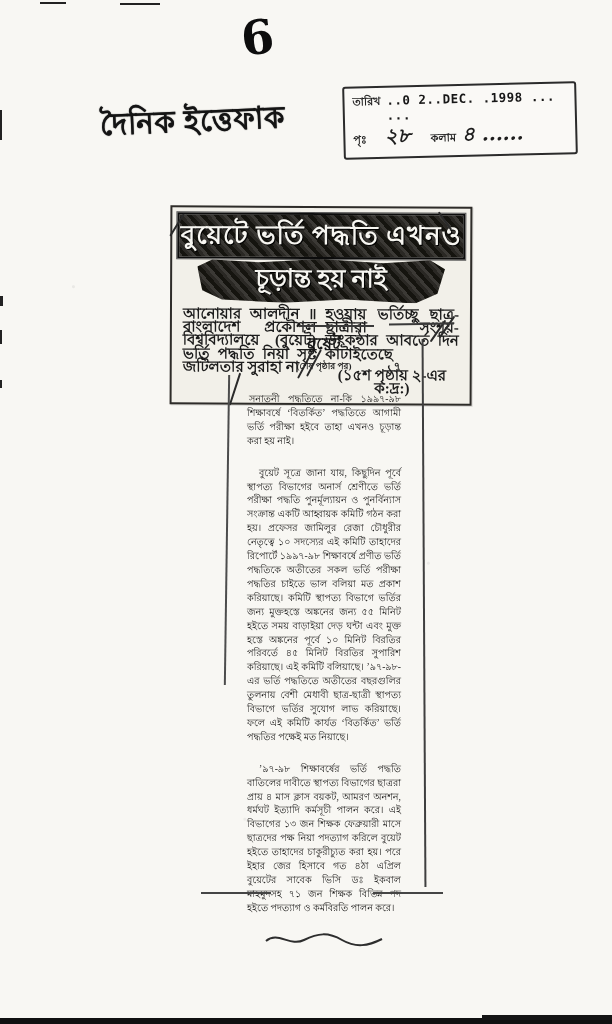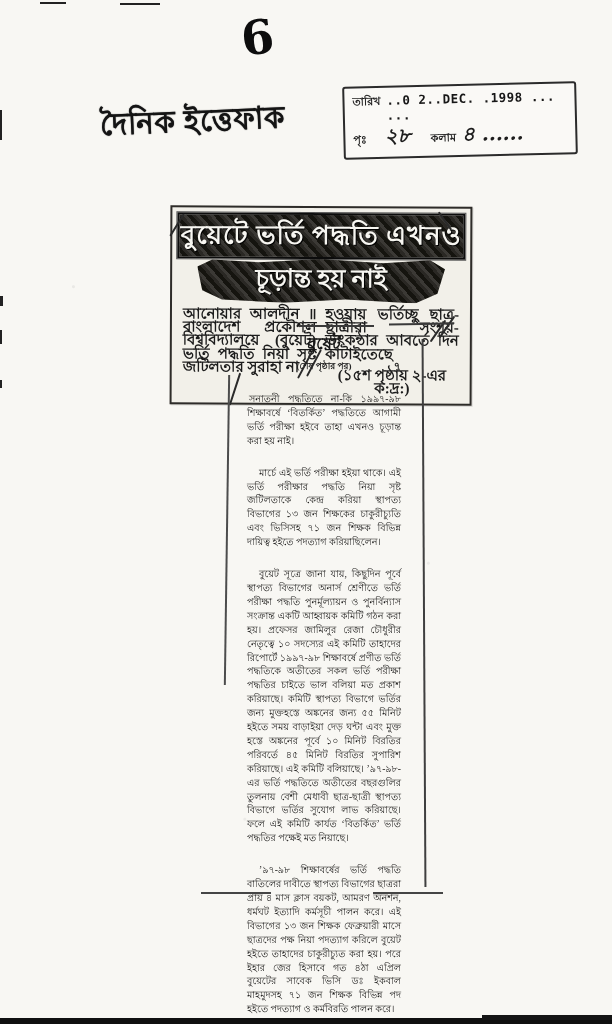--- a/index.html
+++ b/index.html
@@ -167,21 +167,20 @@
     <div class="rule-left"></div>
     <div class="rule-right"></div>
 
     <div class="article-title">বুয়েট</div>
     <div class="article-sub">
       <span>(শেষ পৃষ্ঠার পর)</span>
       <span class="margin-mark">৭</span>
     </div>
 
     <p class="first">সনাতনী পদ্ধতিতে না-কি ১৯৯৭-৯৮ শিক্ষাবর্ষে ‘বিতর্কিত’ পদ্ধতিতে আগামী ভর্তি পরীক্ষা হইবে তাহা এখনও চূড়ান্ত করা হয় নাই।</p>
-    <p>মার্চে এই ভর্তি পরীক্ষা হইয়া থাকে। এই ভর্তি পরীক্ষার পদ্ধতি নিয়া সৃষ্ট জটিলতাকে কেন্দ্র করিয়া স্থাপত্য বিভাগের ১৩ জন শিক্ষকের চাকুরীচ্যুতি এবং ভিসিসহ ৭১ জন শিক্ষক বিভিন্ন দায়িত্ব হইতে পদত্যাগ করিয়াছিলেন।</p>
     <p>বুয়েট সূত্রে জানা যায়, কিছুদিন পূর্বে স্থাপত্য বিভাগের অনার্স শ্রেণীতে ভর্তি পরীক্ষা পদ্ধতি পুনর্মূল্যায়ন ও পুনর্বিন্যাস সংক্রান্ত একটি আহ্বায়ক কমিটি গঠন করা হয়। প্রফেসর জামিলুর রেজা চৌধুরীর নেতৃত্বে ১০ সদস্যের এই কমিটি তাহাদের রিপোর্টে ১৯৯৭-৯৮ শিক্ষাবর্ষে প্রণীত ভর্তি পদ্ধতিকে অতীতের সকল ভর্তি পরীক্ষা পদ্ধতির চাইতে ভাল বলিয়া মত প্রকাশ করিয়াছে। কমিটি স্থাপত্য বিভাগে ভর্তির জন্য মুক্তহস্তে অঙ্কনের জন্য ৫৫ মিনিট হইতে সময় বাড়াইয়া দেড় ঘন্টা এবং মুক্ত হস্তে অঙ্কনের পূর্বে ১০ মিনিট বিরতির পরিবর্তে ৪৫ মিনিট বিরতির সুপারিশ করিয়াছে। এই কমিটি বলিয়াছে। ’৯৭-৯৮-এর ভর্তি পদ্ধতিতে অতীতের বছরগুলির তুলনায় বেশী মেধাবী ছাত্র-ছাত্রী স্থাপত্য বিভাগে ভর্তির সুযোগ লাভ করিয়াছে। ফলে এই কমিটি কার্যত ‘বিতর্কিত’ ভর্তি পদ্ধতির পক্ষেই মত নিয়াছে।</p>
     <p>’৯৭-৯৮ শিক্ষাবর্ষের ভর্তি পদ্ধতি বাতিলের দাবীতে স্থাপত্য বিভাগের ছাত্ররা প্রায় ৪ মাস ক্লাস বয়কট, আমরণ অনশন, ধর্মঘট ইত্যাদি কর্মসূচী পালন করে। এই বিভাগের ১৩ জন শিক্ষক ফেব্রুয়ারী মাসে ছাত্রদের পক্ষ নিয়া পদত্যাগ করিলে বুয়েট হইতে তাহাদের চাকুরীচ্যুত করা হয়। পরে ইহার জের হিসাবে গত ৪ঠা এপ্রিল বুয়েটের সাবেক ভিসি ডঃ ইকবাল মাহমুদসহ ৭১ জন শিক্ষক বিভিন্ন পদ হইতে পদত্যাগ ও কর্মবিরতি পালন করে।</p>
 
     <svg class="end-squiggle" width="120" height="14" viewBox="0 0 120 14">
       <path d="M2 8 C 14 -2, 26 14, 40 7 S 64 -1, 78 7 S 104 13, 118 6" stroke="#2d2d2d" stroke-width="2" fill="none"></path>
     </svg>
     <div class="end-rule" style="left:-28px;width:70px;"></div>
     <div class="end-rule" style="right:-24px;width:70px;"></div>
   </div>
 

